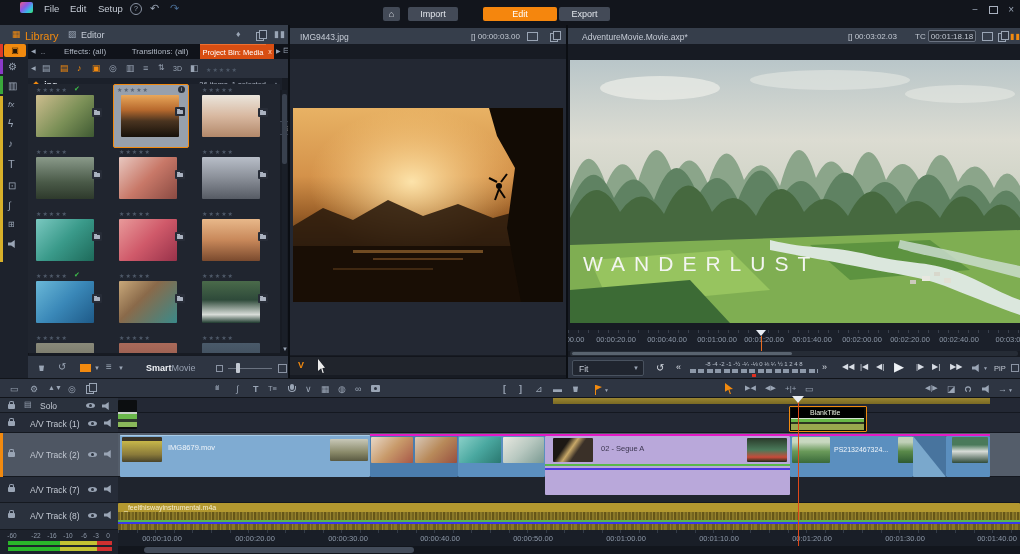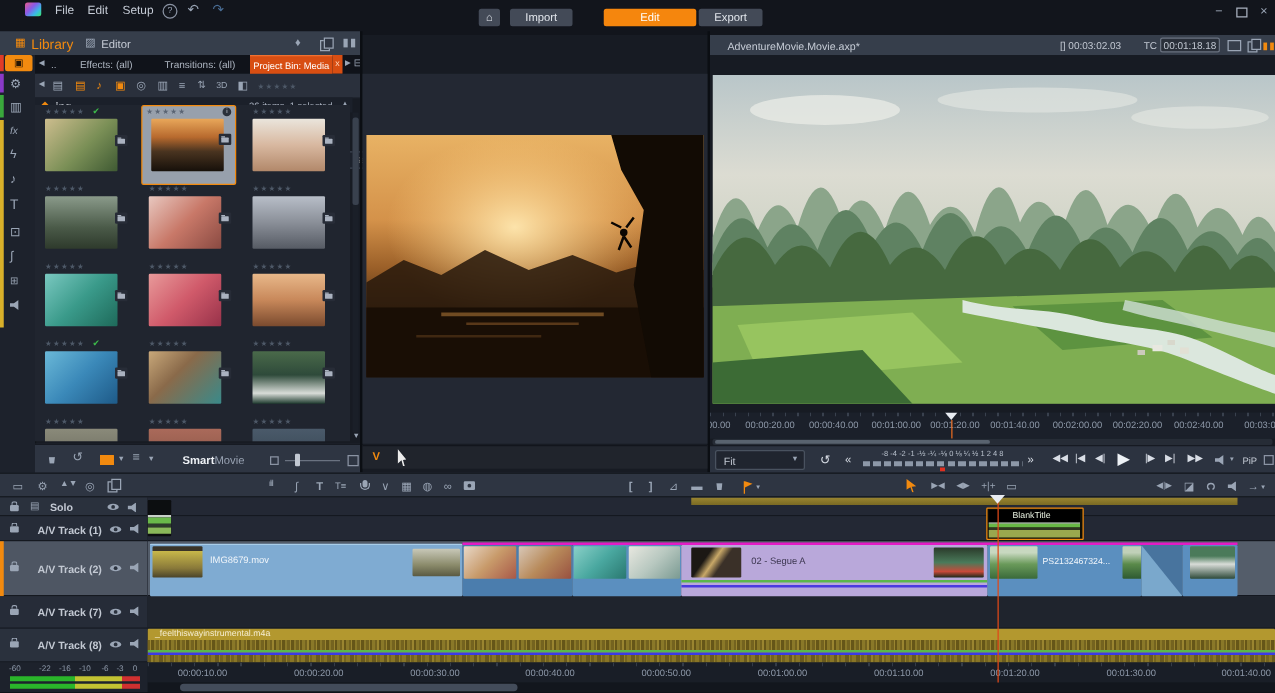--- a/index.html
+++ b/index.html
@@ -60,21 +60,21 @@
   #shuttle-lbls{left:122px;top:4px;width:128px;font-size:6px;color:#b8c0cc;text-align:center;letter-spacing:0;}
   #shuttle-bars{left:122px;top:12px;width:128px;height:4px;background:repeating-linear-gradient(90deg,#8d98a8 0 6px,transparent 6px 8.5px);}
 
   
   #tltools{left:0;top:378px;width:1020px;height:20px;background:#2e3542;border-top:1px solid #11141a;border-bottom:1px solid #11141a;box-sizing:border-box;}
   .tt{position:absolute;top:5px;font-size:9px;color:#9aa5b5;}
 
   
   #trackhdrs{left:0;top:398px;width:118px;height:132px;}
   .thdr{position:absolute;left:0;width:118px;border-bottom:1px solid #151920;box-sizing:border-box;}
-  .tname{position:absolute;left:30px;font-size:8.5px;color:#c2c8d2;font-weight:bold;}
+  .tname{position:absolute;left:30px;font-size:8.5px;color:#c2c8d2;}
   .i-lock{position:absolute;left:8px;width:7px;height:5px;background:#9aa5b5;border-radius:1px;}
   .i-lock::before{content:"";position:absolute;left:1px;top:-3px;width:3px;height:2px;border:1px solid #9aa5b5;border-bottom:none;border-radius:2px 2px 0 0;}
   .i-eye{position:absolute;width:9px;height:5px;background:#9aa5b5;border-radius:50%;}
   .i-eye::after{content:"";position:absolute;left:3px;top:1px;width:3px;height:3px;background:#2a313d;border-radius:50%;}
   .i-spk{position:absolute;width:9px;height:8px;background:#9aa5b5;clip-path:polygon(0 32%,35% 32%,75% 0,75% 100%,35% 68%,0 68%);}
   #tlcontent{left:118px;top:398px;width:902px;height:132px;background:#20242e;overflow:hidden;}
   .trow{position:absolute;left:0;width:902px;border-bottom:1px solid #141820;box-sizing:border-box;}
   .clip{position:absolute;overflow:hidden;border-radius:1px;}
   .cliplbl{position:absolute;font-size:7.5px;color:#f0f5fa;white-space:nowrap;}
   .cthumb{position:absolute;border-radius:1px;}
@@ -287,20 +287,26 @@
     <span class="lbl" style="left:118px;top:7px"><b style="color:#eef1f5">Smart</b><span style="color:#98a2b2">Movie</span></span>
     <span class="slider-sq" style="left:188px;top:9px"></span>
     <div class="ab" style="left:200px;top:12px;width:44px;height:1px;background:#6a7280"></div>
     <div class="ab" style="left:208px;top:7px;width:4px;height:10px;background:#c2c8d2;border-radius:1px"></div>
     <span class="slider-sq" style="left:250px;top:8px;width:7px;height:7px"></span>
   </div>
 
   <div class="ab" style="left:288px;top:25px;width:2px;height:353px;background:#0b0e13"></div>
   <div class="ab" style="left:566px;top:25px;width:2px;height:353px;background:#0b0e13"></div>
 
+  <div class="phdr" style="left:290px;width:276px">
+    <span class="lbl" style="left:10px;top:4px;font-size:8.5px;color:#c6ccd6">IMG9443.jpg</span>
+    <span class="lbl" style="right:46px;top:4px;font-size:8px;color:#c2c8d2">[] 00:00:03.00</span>
+    <span class="ic" style="right:28px;top:4px;width:9px;height:7px;border:1px solid #9aa5b5"></span>
+    <span class="i-copy" style="right:8px;top:5px"></span>
+  </div>
   <div id="srcpanel" class="ab">
     <div class="ab" style="left:3px;top:49px;width:270px;height:194px">
       <svg width="270" height="194" viewBox="0 0 270 194">
         <defs>
           <linearGradient id="sung" x1="0" y1="0" x2="0" y2="1">
             <stop offset="0" stop-color="#e8b264"></stop>
               <stop offset="0.35" stop-color="#d4924a"></stop>
               <stop offset="0.55" stop-color="#9a5f28"></stop>
               <stop offset="0.75" stop-color="#452a12"></stop>
               <stop offset="1" stop-color="#1c1208"></stop>
@@ -359,20 +365,21 @@
       <path d="M330,180 C355,185 380,190 412,198 L450,206 L450,218 C420,210 390,202 360,196 C345,193 335,190 328,188 Z" fill="#cfe0d4" opacity="0.8"></path>
       <rect x="352" y="216" width="8" height="5" fill="#e8e8e0"></rect>
         <rect x="364" y="212" width="6" height="4" fill="#d8d8cc"></rect>
         <rect x="340" y="220" width="6" height="4" fill="#cccabc"></rect>
         <rect x="374" y="218" width="7" height="5" fill="#e2e0d4"></rect>
       <ellipse cx="90" cy="28" rx="60" ry="12" fill="#eceee8" opacity="0.7"></ellipse>
         <ellipse cx="260" cy="20" rx="80" ry="10" fill="#e4e8e2" opacity="0.6"></ellipse>
         <ellipse cx="390" cy="34" rx="55" ry="9" fill="#eceee8" opacity="0.5"></ellipse>
     </svg>
   </div>
+  <div id="wl-text" class="ab">WANDERLUST</div>
 
   <div id="pv-ruler" class="ab">
     <div class="ab" style="left:0;top:0;width:452px;height:3px;background:repeating-linear-gradient(90deg,#39414e 0 1px,transparent 1px 10px)"></div>
     <span class="rl" style="left:6px">:00.00</span>
     <span class="rl" style="left:48px">00:00:20.00</span>
     <span class="rl" style="left:99px">00:00:40.00</span>
     <span class="rl" style="left:149px">00:01:00.00</span>
     <span class="rl" style="left:196px">00:01:20.00</span>
     <span class="rl" style="left:244px">00:01:40.00</span>
     <span class="rl" style="left:294px">00:02:00.00</span>
@@ -514,21 +521,21 @@
       <div class="cthumb" style="left:210px;top:4px;width:38px;height:22px;background:linear-gradient(180deg,#c8c8b8,#8a8a6a 60%,#5a5a42)"></div>
     </div>
     <div class="clip" style="left:252px;top:38px;width:88px;height:41px;background:#4b7dad">
       <div class="cthumb" style="left:1px;top:1px;width:42px;height:26px;background:linear-gradient(135deg,#e8d8c8,#c89a6a 50%,#a85848)"></div>
       <div class="cthumb" style="left:45px;top:1px;width:42px;height:26px;background:linear-gradient(135deg,#d8c8b8,#b88a5a 50%,#985040)"></div>
     </div>
     <div class="clip" style="left:340px;top:38px;width:87px;height:41px;background:#5b8fbf">
       <div class="cthumb" style="left:1px;top:1px;width:42px;height:26px;background:linear-gradient(135deg,#8ad0c8,#4aa8a0 50%,#2a7870)"></div>
       <div class="cthumb" style="left:45px;top:1px;width:41px;height:26px;background:linear-gradient(135deg,#e8e8e0,#b8c8c0 50%,#7a9a92)"></div>
     </div>
-    <div class="clip" style="left:427px;top:38px;width:245px;height:41px;background:#b9a8da">
+    <div class="clip" style="left:427px;top:38px;width:245px;height:59px;background:#b9a8da">
       <div class="cthumb" style="left:8px;top:2px;width:40px;height:24px;background:linear-gradient(125deg,#1c1814 30%,#c8a868 45%,#3a3028 60%)"></div>
       <span class="cliplbl" style="left:56px;top:8px;color:#3c3650">02 - Segue A</span>
       <div class="cthumb" style="left:202px;top:2px;width:40px;height:24px;background:linear-gradient(180deg,#2a3a2a,#4a7a5a 50%,#c84a3a 80%,#1a2a1a)"></div>
       <div class="ab" style="left:0;top:28px;width:245px;height:2px;background:#5ab84a"></div>
       <div class="ab" style="left:0;top:32px;width:245px;height:2px;background:#4a3ae0"></div>
     </div>
     <div class="clip" style="left:672px;top:38px;width:123px;height:41px;background:#5b8fbf">
       <div class="cthumb" style="left:2px;top:1px;width:38px;height:26px;background:linear-gradient(180deg,#c8d8c0 20%,#6a9a5a 55%,#3a6a3a)"></div>
       <span class="cliplbl" style="left:44px;top:10px;font-size:7px">PS2132467324...</span>
       <div class="cthumb" style="left:108px;top:1px;width:38px;height:26px;background:linear-gradient(180deg,#c0d0b8 20%,#5a8a4a 55%,#2e5a32)"></div>

